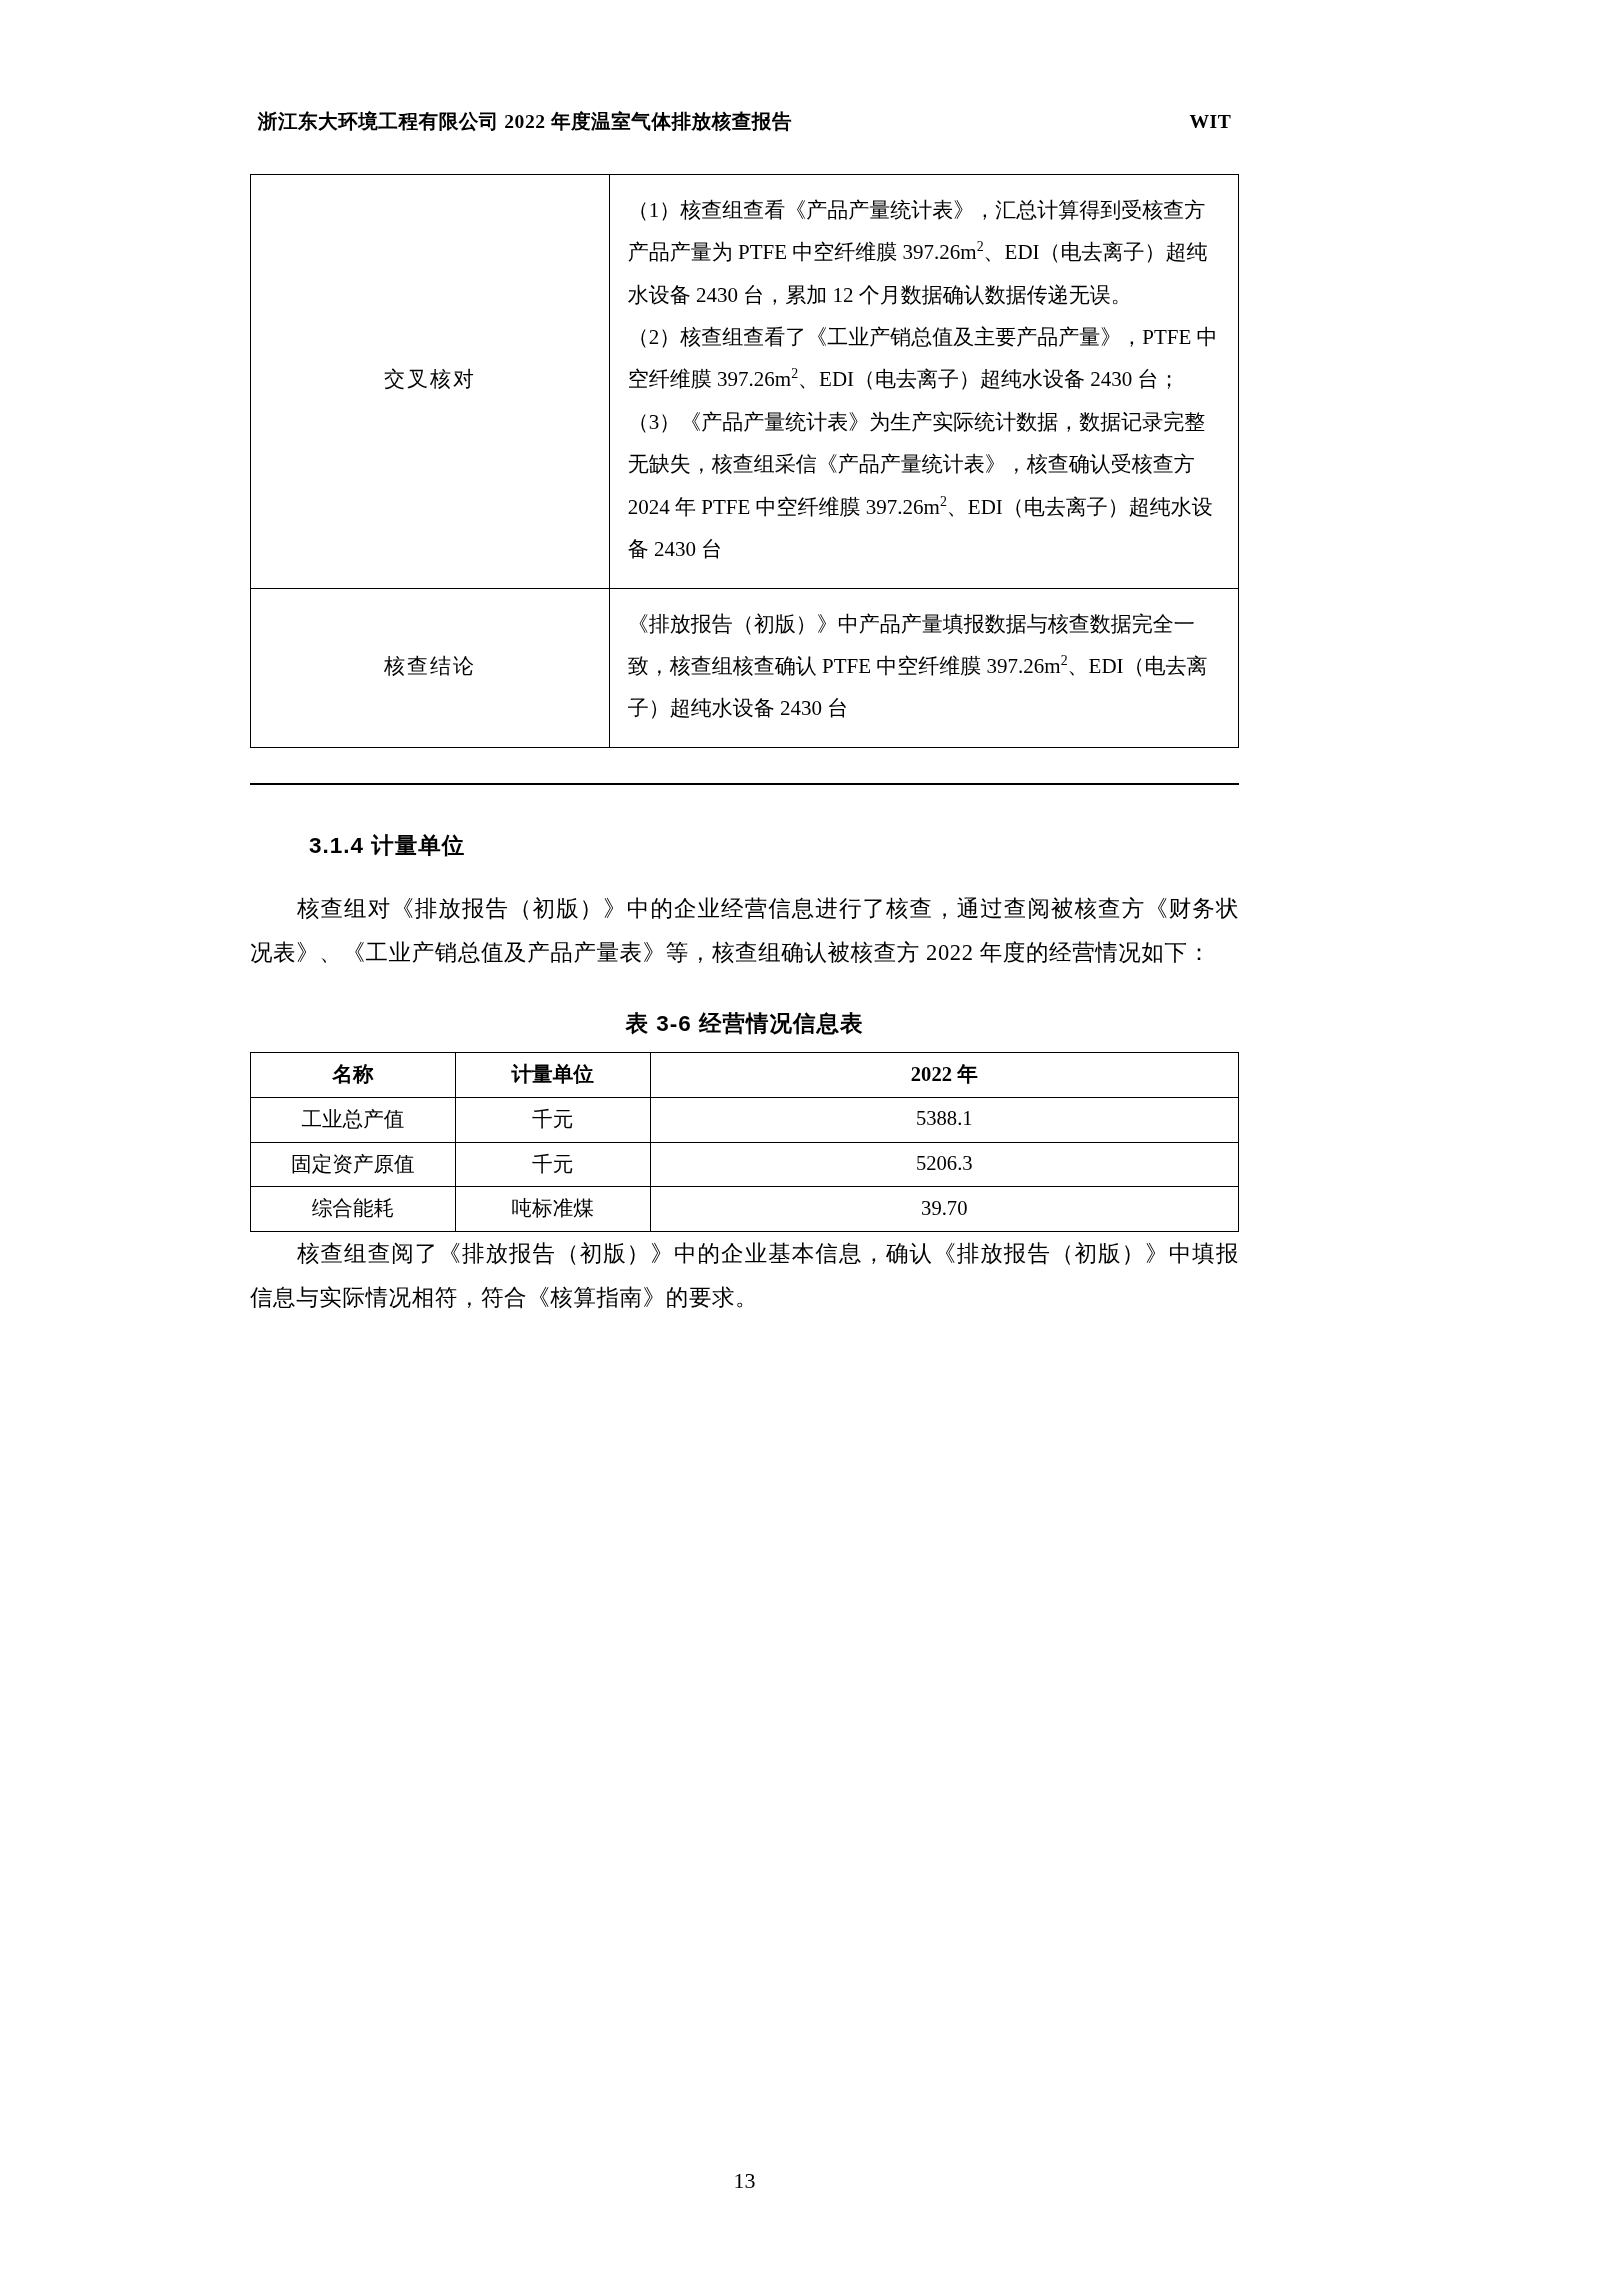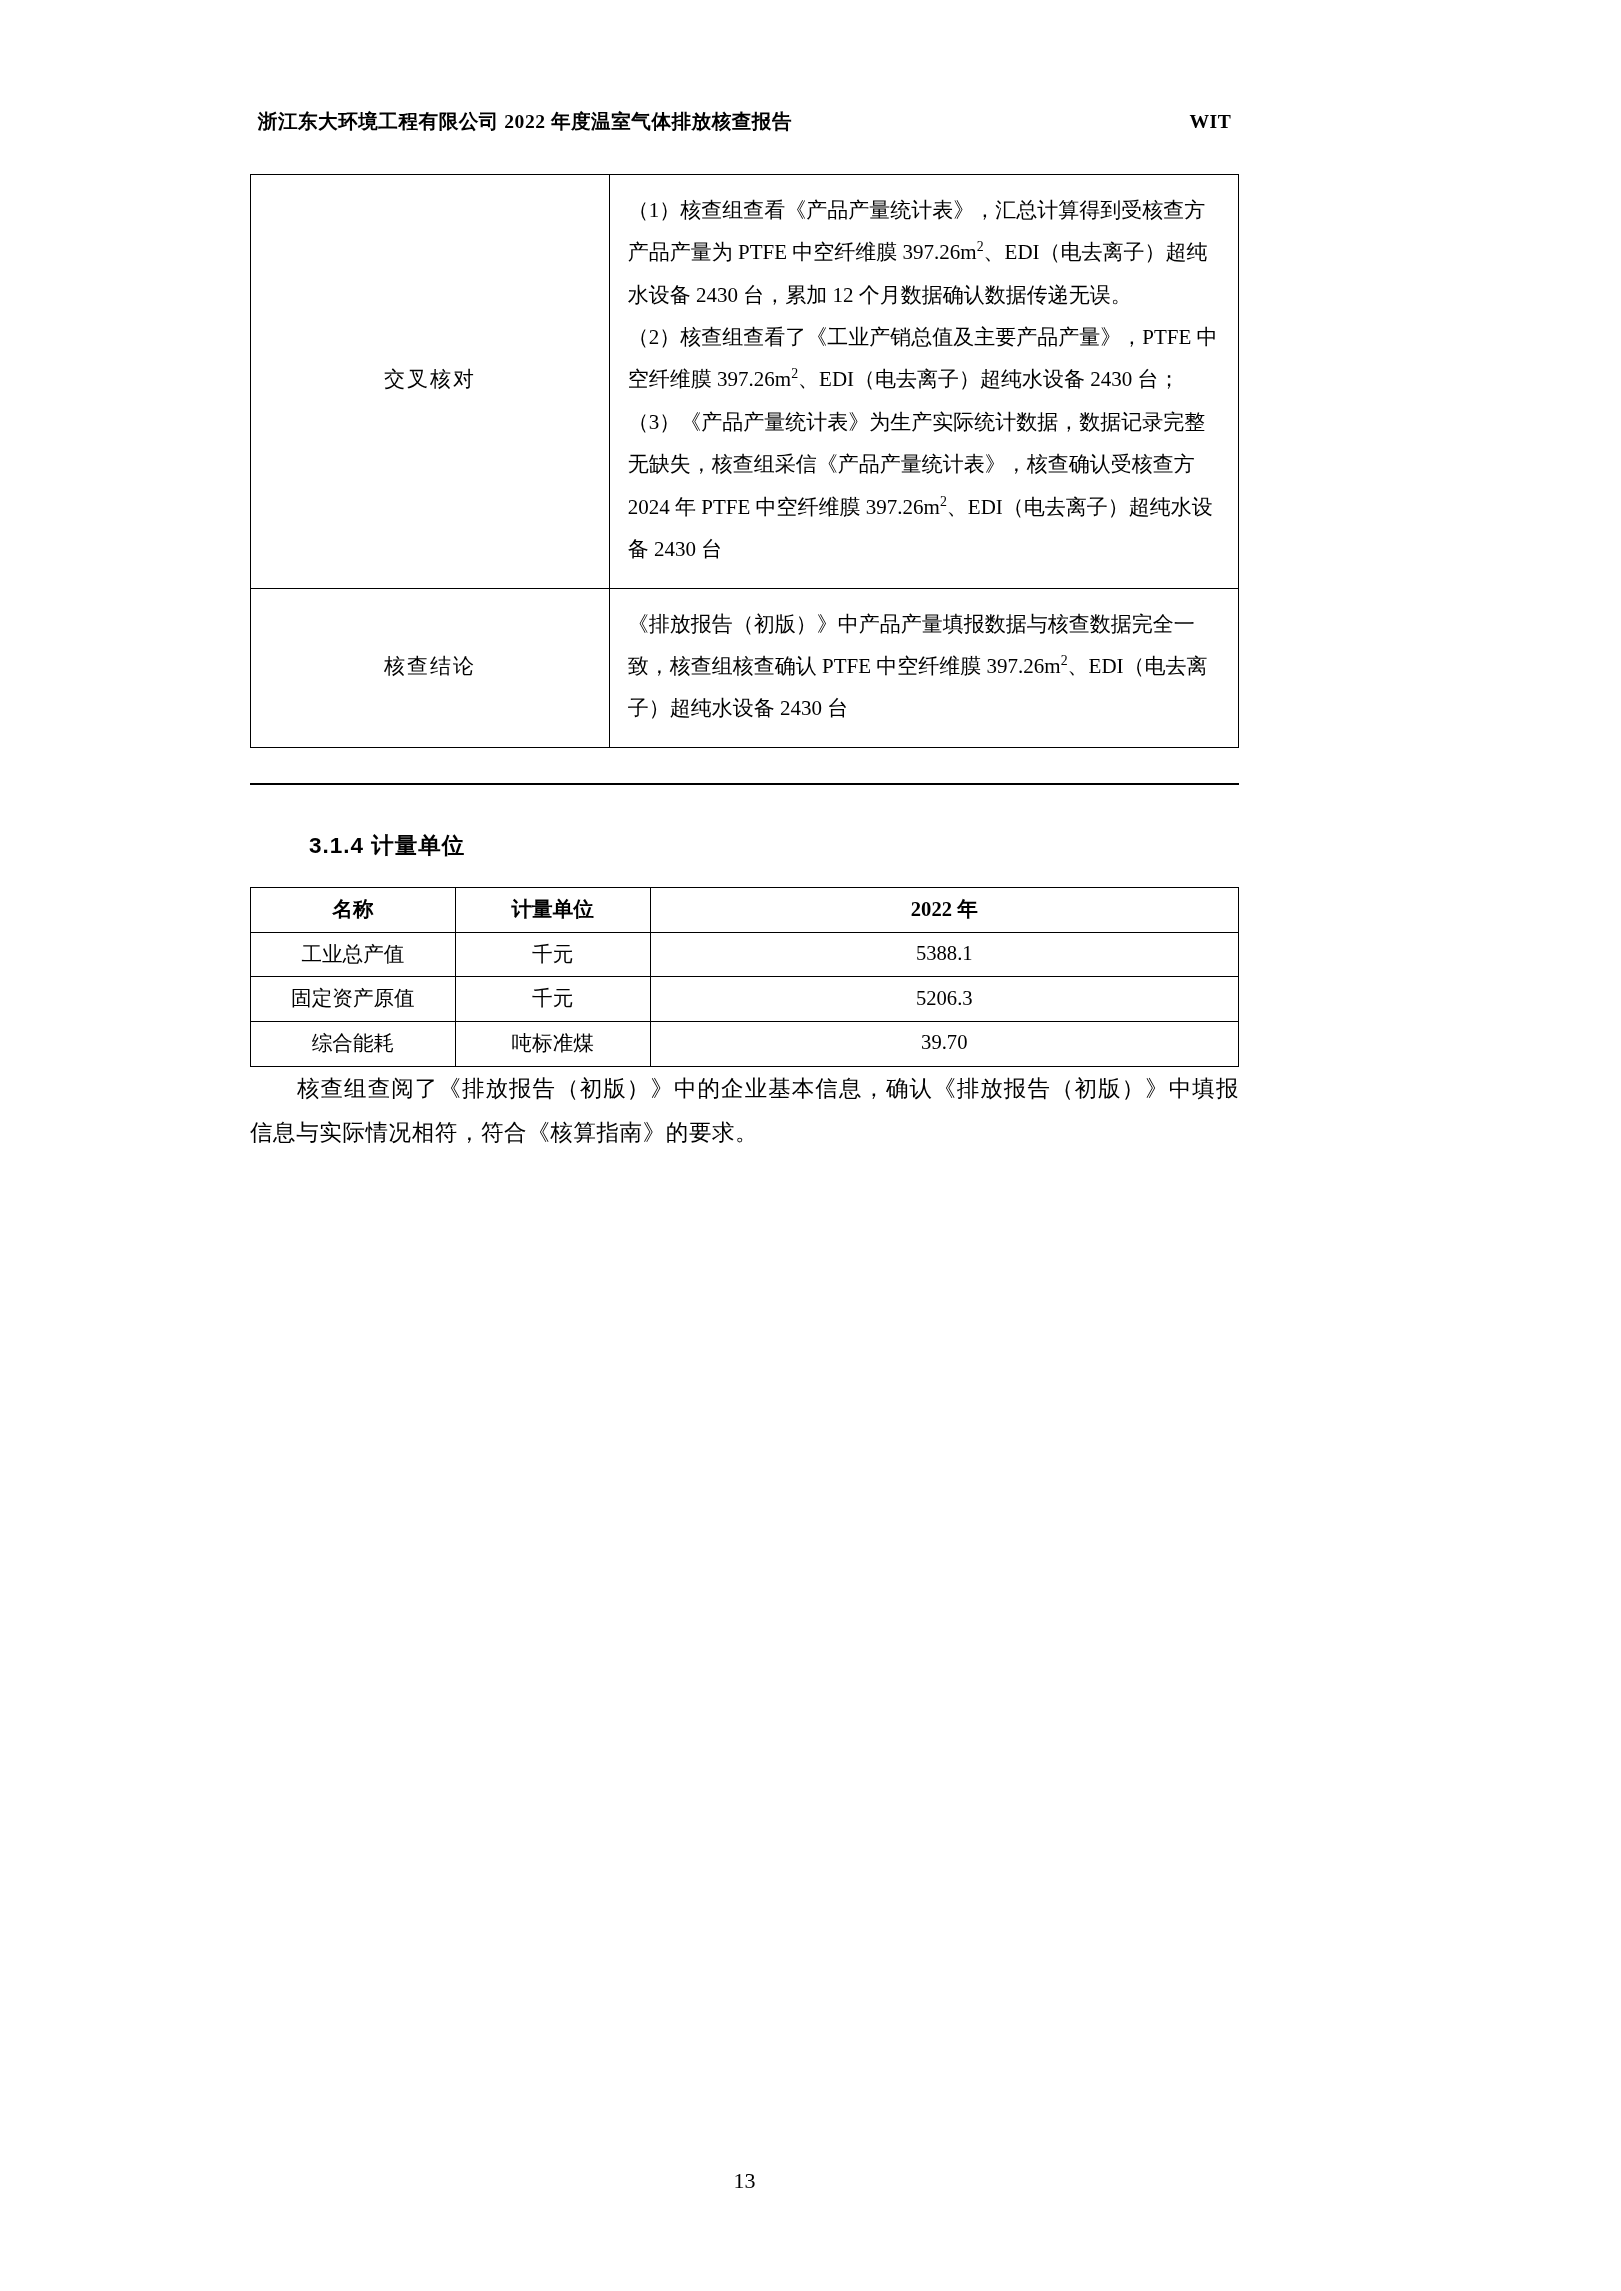--- a/index.html
+++ b/index.html
@@ -163,21 +163,23 @@
           <p class="para">《排放报告（初版）》中产品产量填报数据与核查数据完全一致，核查组核查确认 PTFE 中空纤维膜 397.26m<sup>2</sup>、EDI（电去离子）超纯水设备 2430 台</p>
         </td>
       </tr>
     </tbody>
   </table>
 
   <hr class="divider">
 
   <h3 class="sec">3.1.4  计量单位</h3>
 
-
+  <p class="body-text">核查组对《排放报告（初版）》中的企业经营信息进行了核查，通过查阅被核查方《财务状况表》、《工业产销总值及产品产量表》等，核查组确认被核查方 2022 年度的经营情况如下：</p>
+
+  <div class="tbl-caption">表 3-6  经营情况信息表</div>
 
   <table class="t2">
     <thead>
       <tr>
         <th class="col-name">名称</th>
         <th class="col-unit">计量单位</th>
         <th>2022 年</th>
       </tr>
     </thead>
     <tbody>

